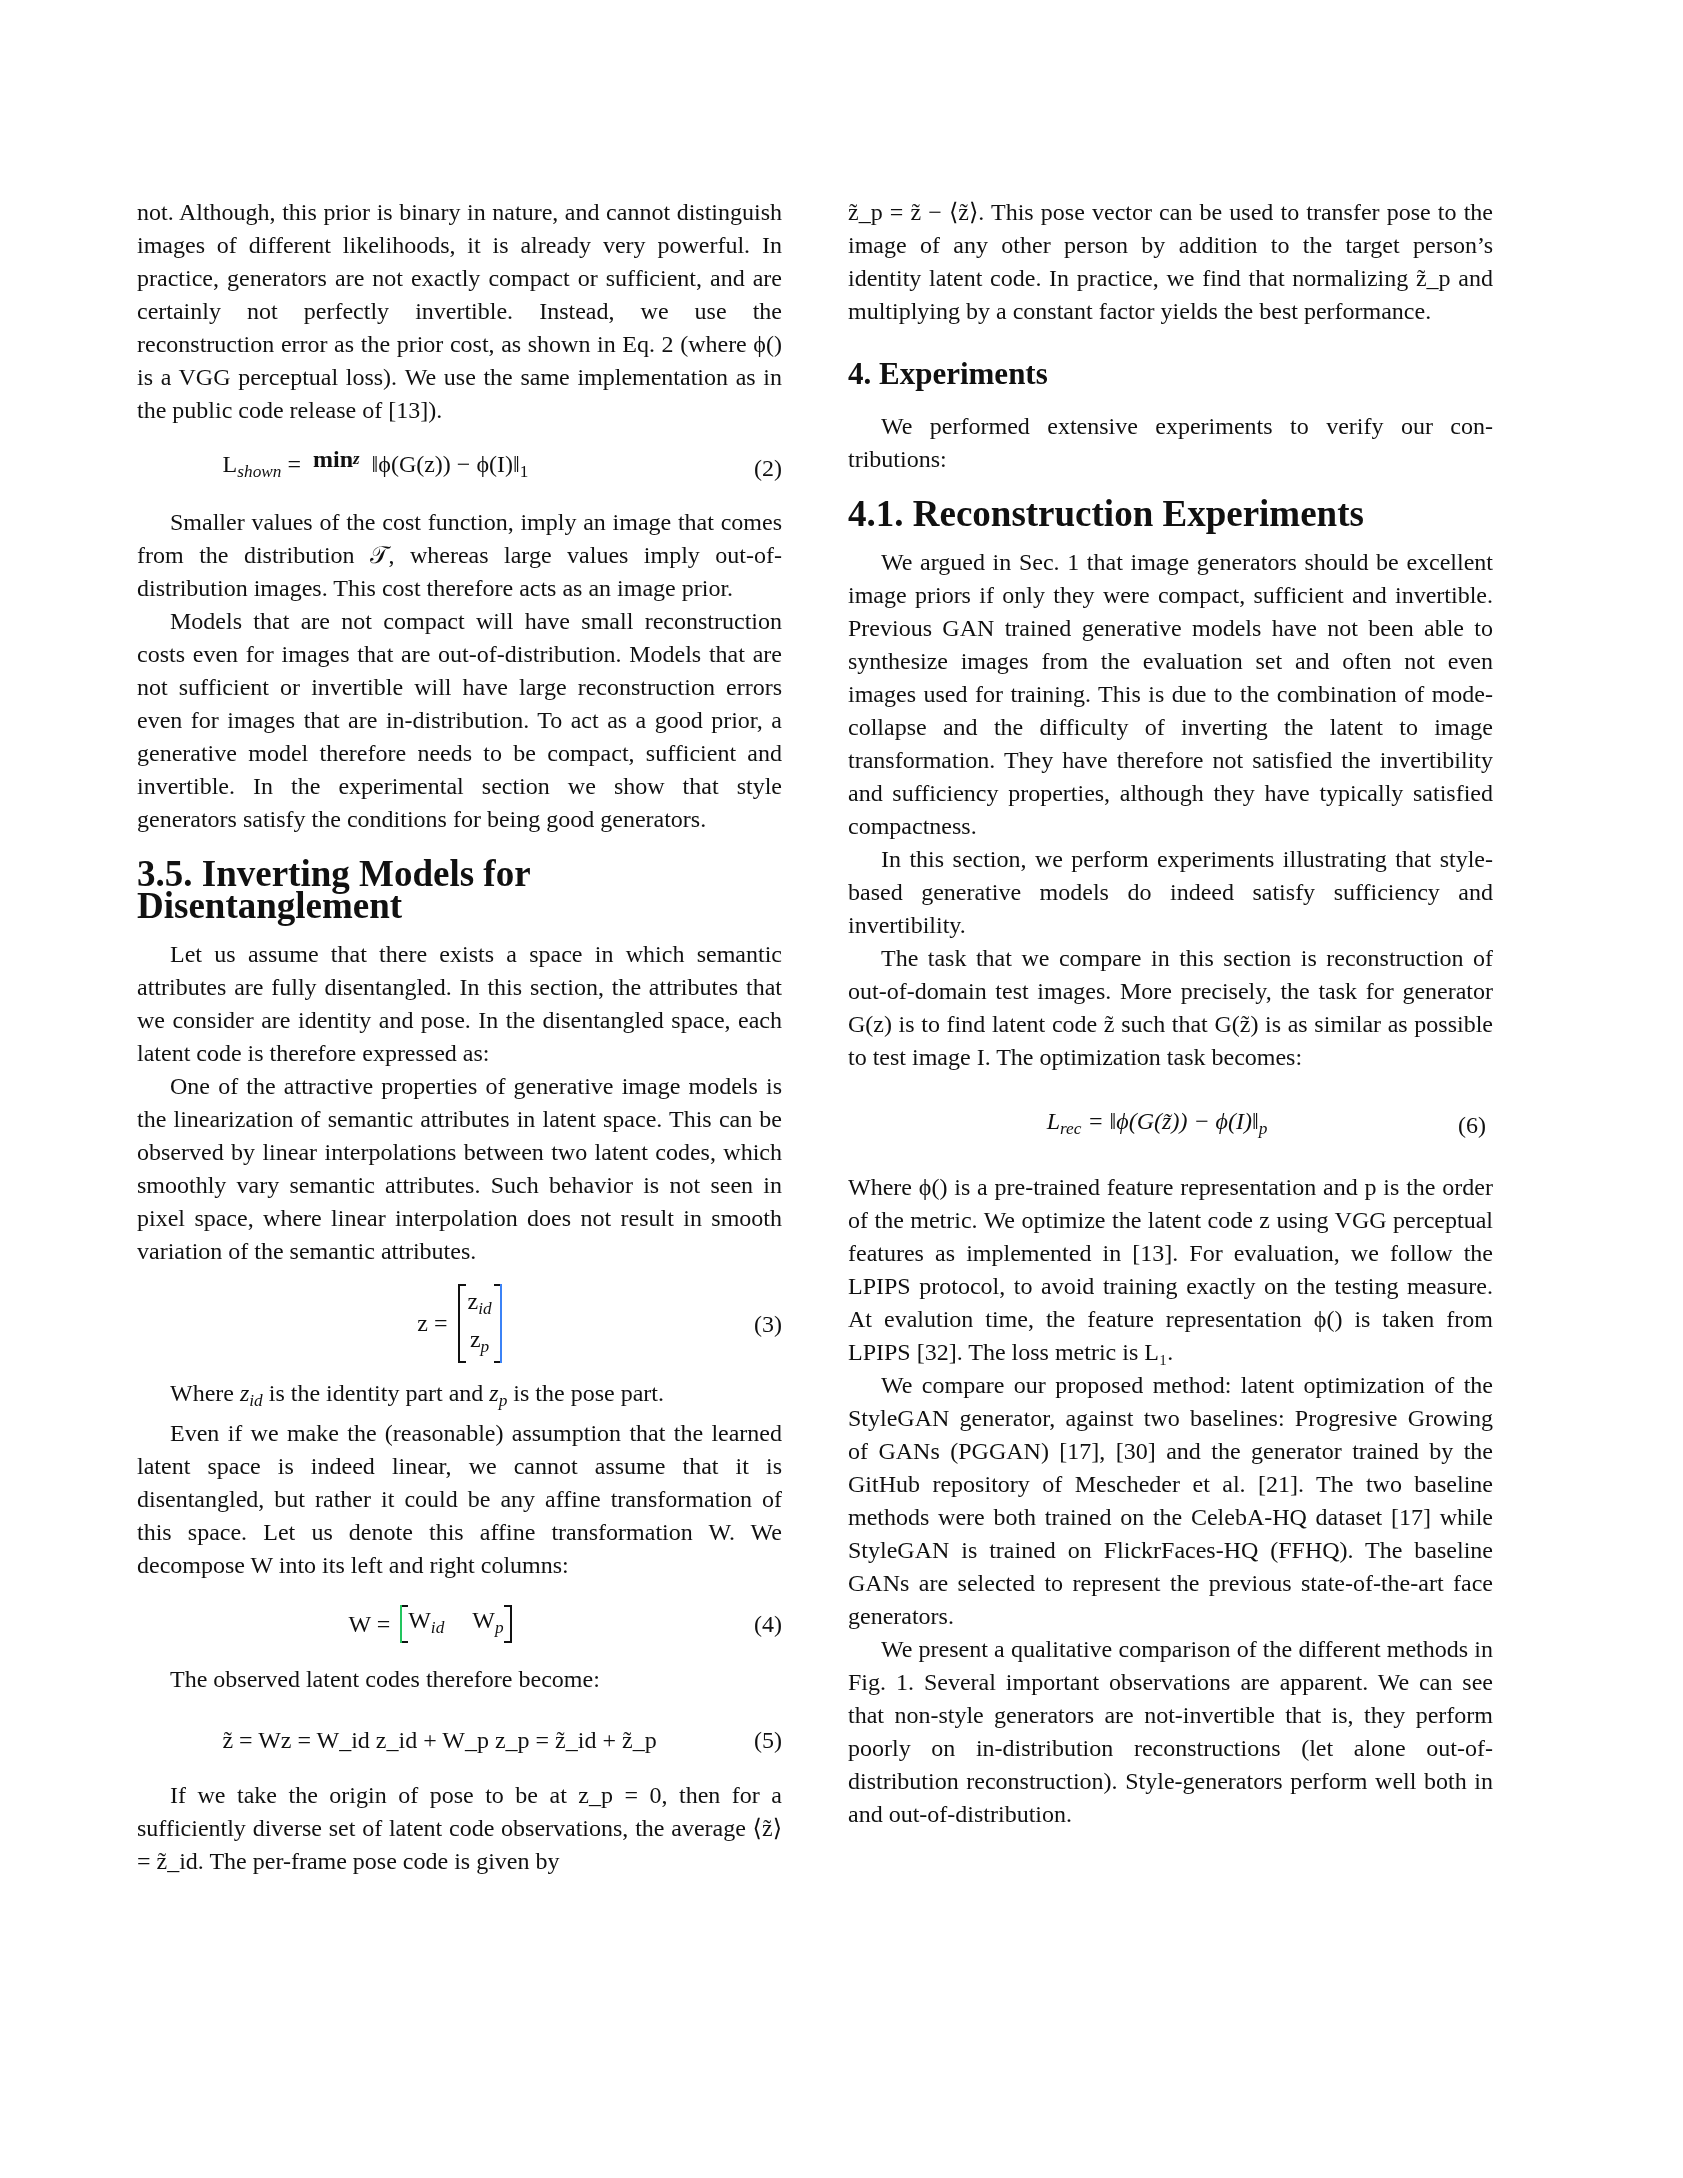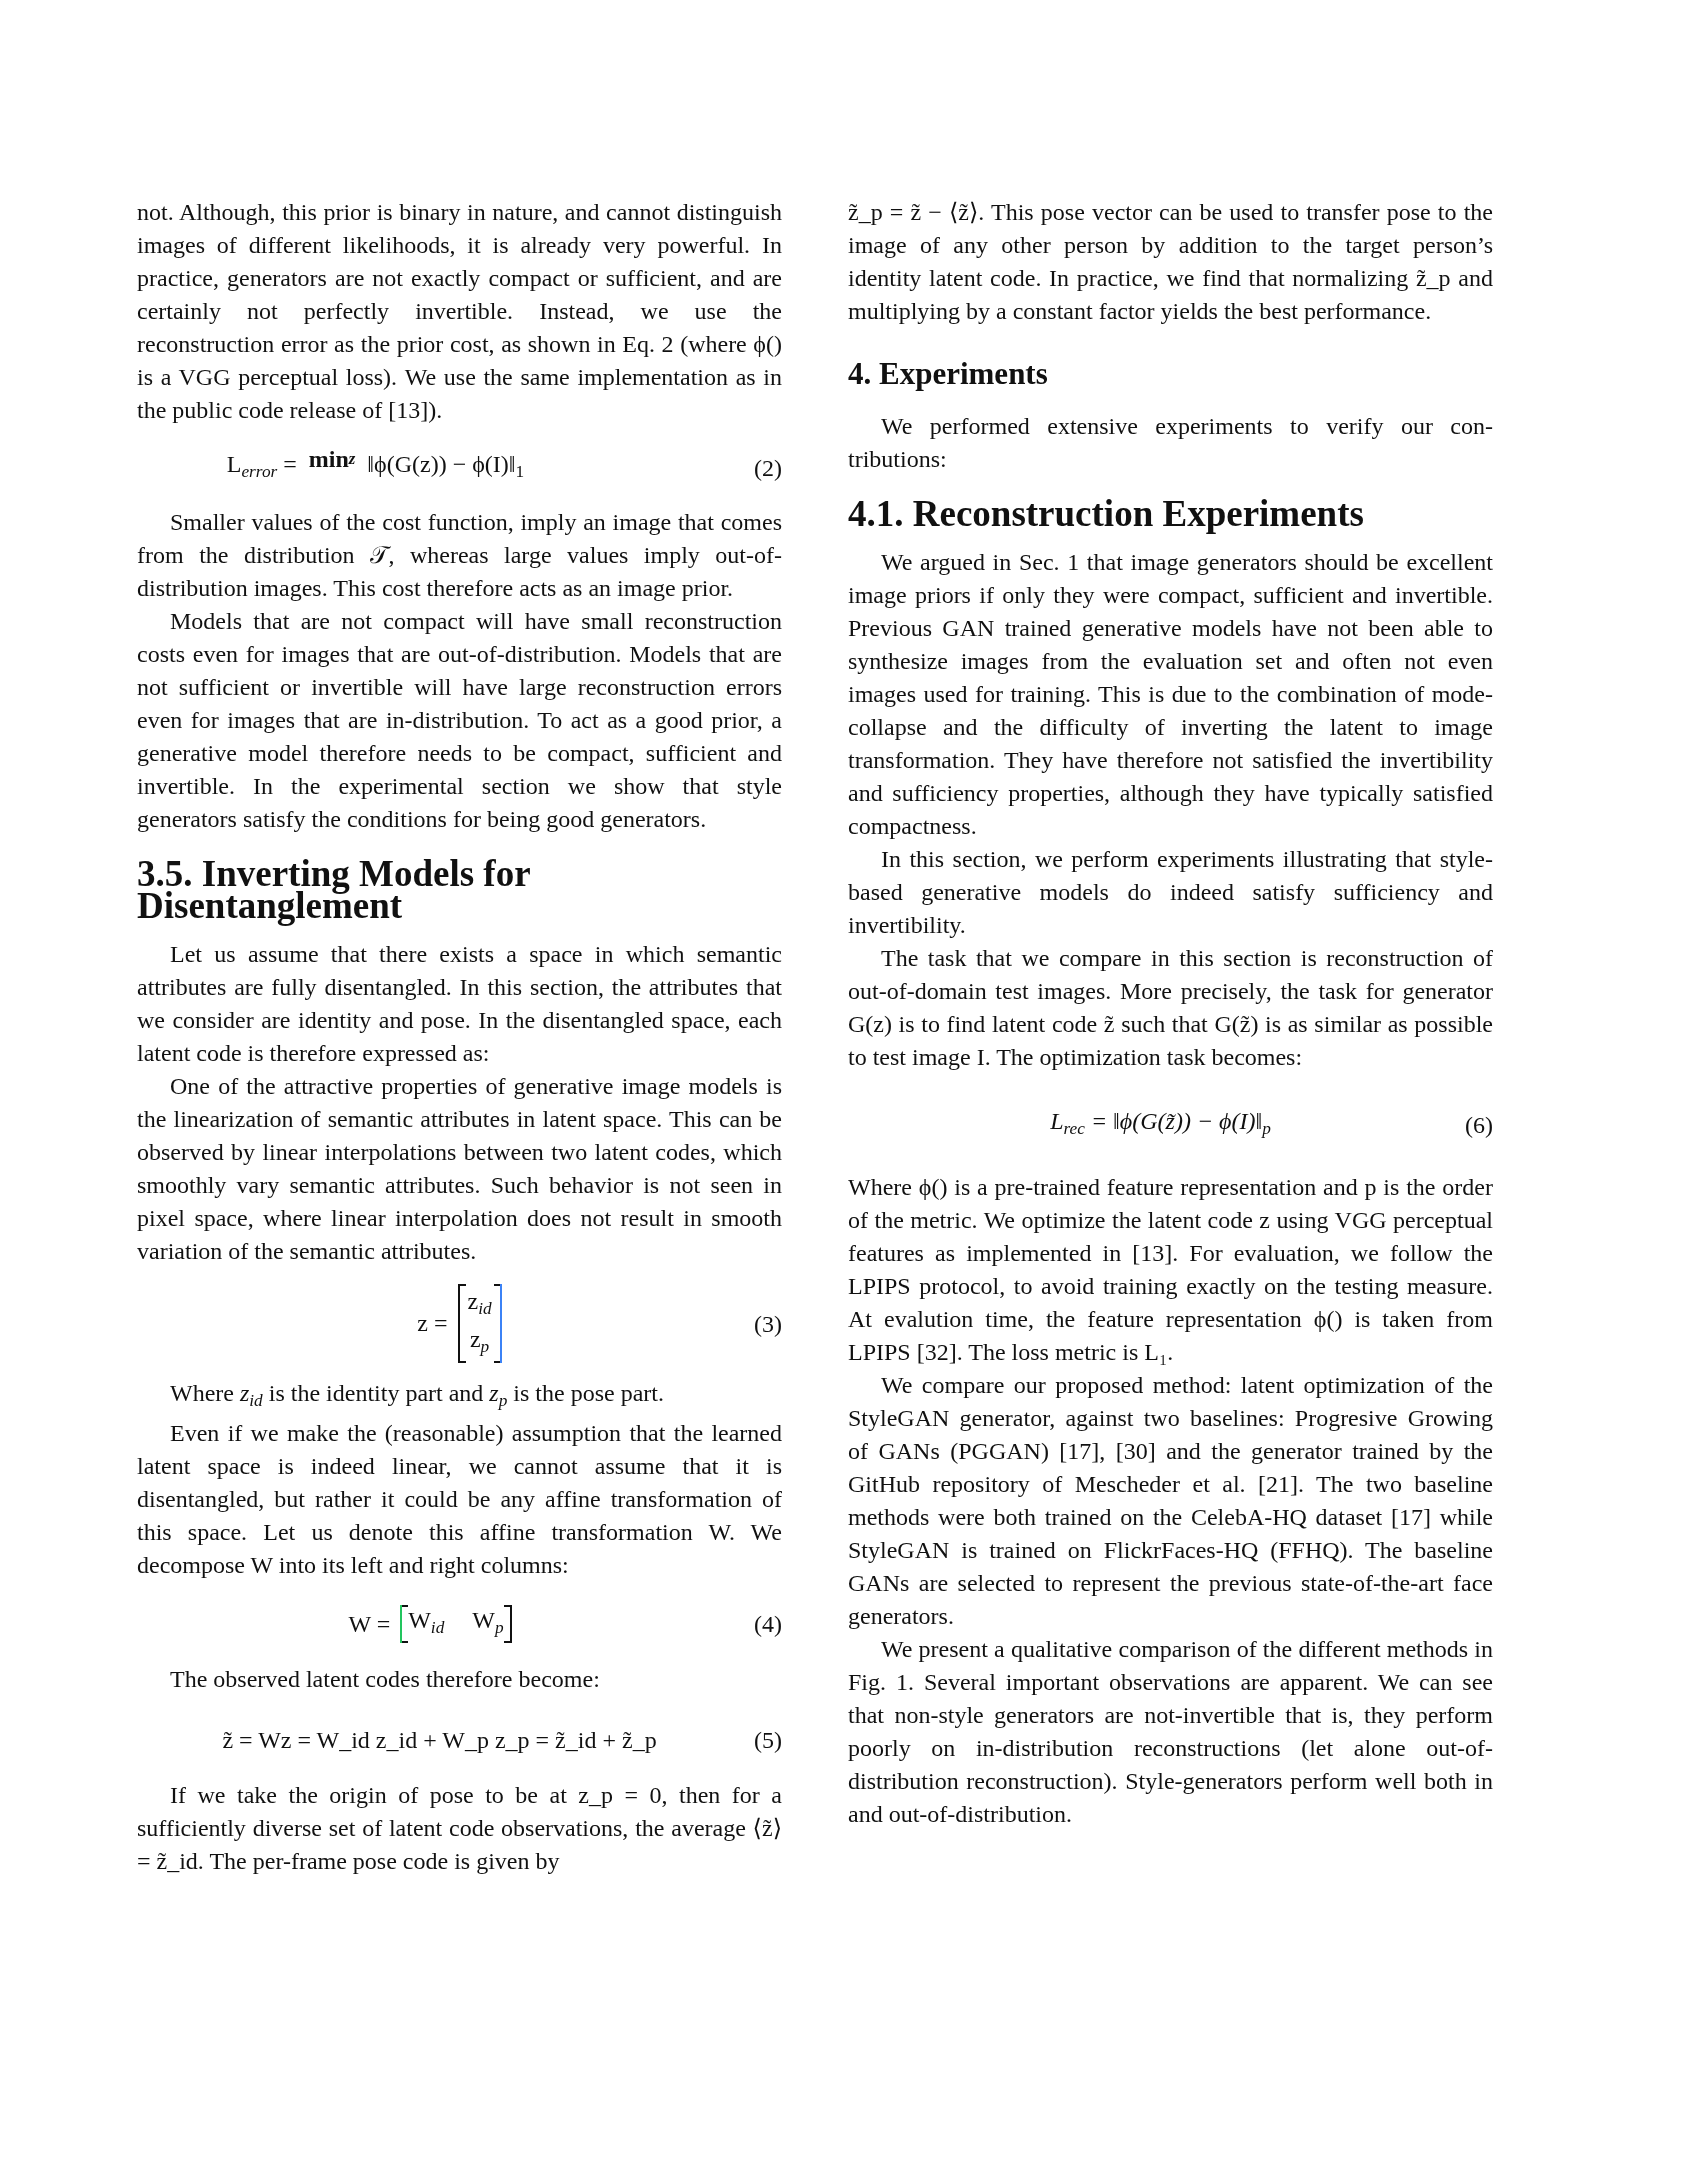--- a/index.html
+++ b/index.html
@@ -31,21 +31,21 @@
     .minwrap .under { font-size: 0.7em; font-style: italic; }
   </style>
 </head>
 <body>
 
 <div class="col col-left">
   <p>not. Although, this prior is binary in nature, and cannot dis­tinguish images of different likelihoods, it is already very powerful. In practice, generators are not exactly compact or sufficient, and are certainly not perfectly invertible. Instead, we use the reconstruction error as the prior cost, as shown in Eq. 2 (where ϕ() is a VGG perceptual loss). We use the same implementation as in the public code release of [13]).</p>
 
   <div class="eq" style="margin:8px 0 6px 0;">
     <span class="body m" style="margin-right:168px;">
-      <span>L</span><span class="sub">error</span>
+      <span>L</span><span class="sub">shown</span>
       <span style="font-style:normal;"> = </span>
       <span class="minwrap">
           <span style="font-style:normal;">min</span>
           <span class="under">z</span>
         </span>
       <span>‖ϕ(G(z)) − ϕ(I)‖</span><span class="sub" style="font-style:normal;">1</span>
     </span>
     <span class="num">(2)</span>
   </div>
 
@@ -98,21 +98,21 @@
   <p>z̃_p = z̃ − ⟨z̃⟩. This pose vector can be used to transfer pose to the image of any other person by addition to the target person’s identity latent code. In practice, we find that nor­malizing z̃_p and multiplying by a constant factor yields the best performance.</p>
 
   <div class="h2">4. Experiments</div>
   <p class="indent">We performed extensive experiments to verify our con­tributions:</p>
 
   <div class="h3">4.1. Reconstruction Experiments</div>
   <p class="indent">We argued in Sec. 1 that image generators should be ex­cellent image priors if only they were compact, sufficient and invertible. Previous GAN trained generative models have not been able to synthesize images from the evalua­tion set and often not even images used for training. This is due to the combination of mode-collapse and the difficulty of inverting the latent to image transformation. They have therefore not satisfied the invertibility and sufficiency prop­erties, although they have typically satisfied compactness.</p>
   <p class="indent">In this section, we perform experiments illustrating that style-based generative models do indeed satisfy sufficiency and invertibility.</p>
   <p class="indent">The task that we compare in this section is reconstruction of out-of-domain test images. More precisely, the task for generator G(z) is to find latent code z̃ such that G(z̃) is as similar as possible to test image I. The optimization task becomes:</p>
 
-  <div class="eq" style="height:85px; margin:8px 0 4px 0;">
+  <div class="eq" style="height:85px; margin:8px 7px 4px 0;">
     <span class="body" style="margin-right:20px;">
       <span class="m">L</span><span class="sub">rec</span><span class="m"> = ‖ϕ(G(z̃)) − ϕ(I)‖</span><span class="sub">p</span>
     </span>
     <span class="num">(6)</span>
   </div>
 
   <p>Where ϕ() is a pre-trained feature representation and p is the order of the metric. We optimize the latent code z us­ing VGG perceptual features as implemented in [13]. For evaluation, we follow the LPIPS protocol, to avoid training exactly on the testing measure. At evalution time, the fea­ture representation ϕ() is taken from LPIPS [32]. The loss metric is L₁.</p>
   <p class="indent">We compare our proposed method: latent optimization of the StyleGAN generator, against two baselines: Progre­sive Growing of GANs (PGGAN) [17], [30] and the gen­erator trained by the GitHub repository of Mescheder et al. [21]. The two baseline methods were both trained on the CelebA-HQ dataset [17] while StyleGAN is trained on FlickrFaces-HQ (FFHQ). The baseline GANs are selected to represent the previous state-of-the-art face generators.</p>
   <p class="indent">We present a qualitative comparison of the different methods in Fig. 1. Several important observations are apparent. We can see that non-style generators are not-invertible that is, they perform poorly on in-distribution reconstructions (let alone out-of-distribution reconstruc­tion). Style-generators perform well both in and out-of-distribution.</p>
 </div>

